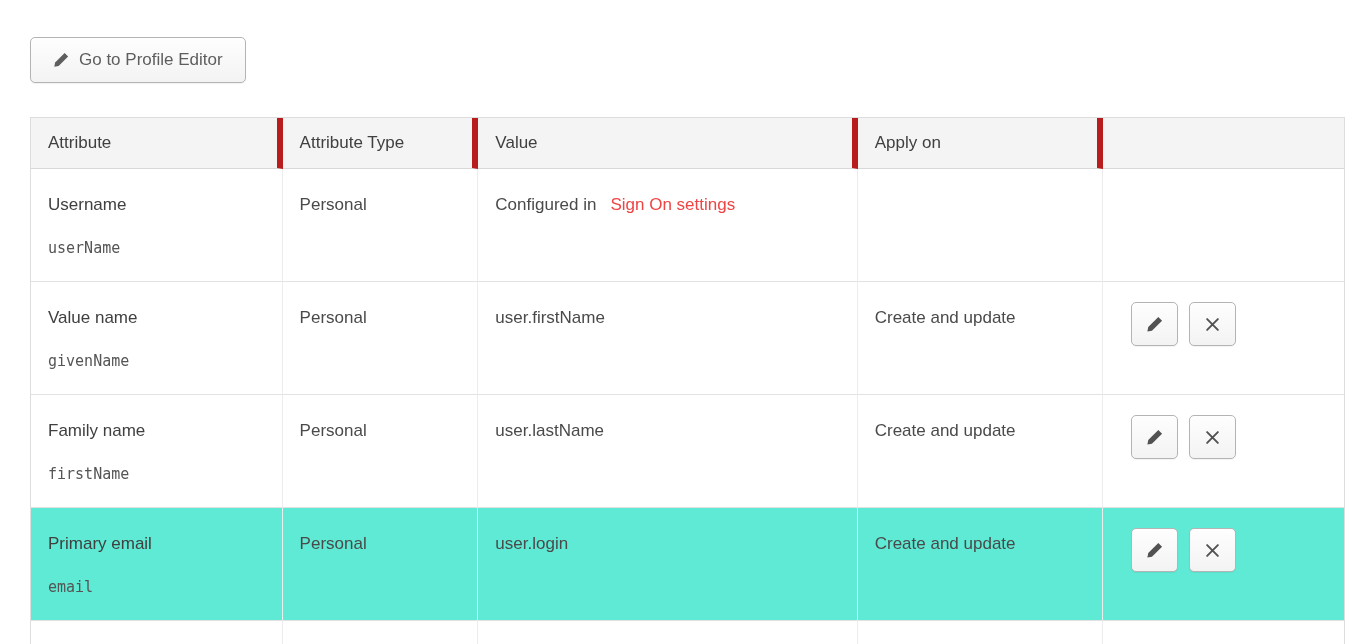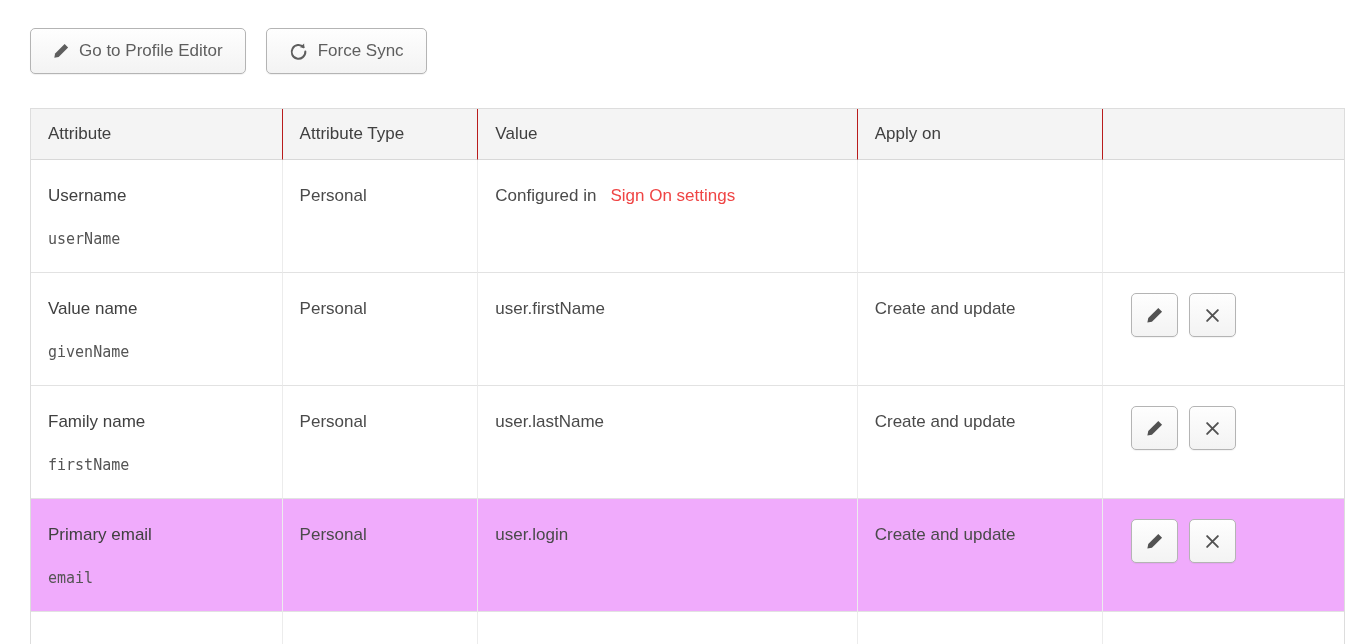--- a/index.html
+++ b/index.html
@@ -30,51 +30,52 @@
     height: 46px;
     padding: 0 22px;
     font-family: "Liberation Sans", sans-serif;
     font-size: 17px;
     color: #5e5e5e;
     background: linear-gradient(#fefefe, #f3f3f3);
     border: 1px solid #b4b4b4;
     border-radius: 5px;
     cursor: pointer;
     box-shadow: 0 1px 1px rgba(0,0,0,0.06);
+    margin-top: 9px;
   }
   .btn svg { display: block; }
 
   
   .attr-table {
     width: 1315px;
     border-collapse: separate;
     border-spacing: 0;
     border: 1px solid #dddddd;
     font-size: 17px;
   }
   .attr-table th {
     background: #f4f4f4;
     text-align: left;
     font-weight: normal;
     color: #404040;
     padding: 15px 16px 15px 17px;
     border-bottom: 1px solid #d8d8d8;
-    border-right: 1px solid #b91c1c;
+    border-right: 6px solid #b91c1c;
     height: 50px;
   }
   .attr-table th:last-child { border-right: none; }
   .attr-table td {
     vertical-align: top;
     padding: 26px 9px 24px 17px;
     border-bottom: 1px solid #e2e2e2;
     border-right: 1px solid #ececec;
     background: #ffffff;
   }
   .attr-table td:last-child { border-right: none; }
-  .attr-table tr.shaded td { background: #f0abfc; }
+  .attr-table tr.shaded td { background: #5eead4; }
   .attr-table tr.filler td {
     height: 40px;
     padding: 0;
     border-bottom: none;
   }
 
   .col-attribute { width: 252px; }
   .col-type      { width: 196px; }
   .col-value     { width: 380px; }
   .col-apply     { width: 246px; }
@@ -121,29 +122,20 @@
 
   <div class="toolbar">
     <button class="btn">
       <span>
         <svg width="16" height="16" viewBox="0 0 16 16">
           <path d="M11.6 0.9 L15.1 4.4 L5.6 13.9 L1.3 14.7 L2.1 10.4 Z" fill="#5e5e5e"></path>
         </svg>
       </span>
       <span>Go to Profile Editor</span>
     </button>
-    <button class="btn">
-      <span>
-        <svg width="19" height="19" viewBox="0 0 20 20">
-          <path d="M15.3 5.5 A 7.2 7.2 0 1 0 17.2 10" fill="none" stroke="#5e5e5e" stroke-width="2.1" stroke-linecap="round"></path>
-          <path d="M15.9 1.6 L16.2 6.4 L11.6 5.4 Z" fill="#5e5e5e"></path>
-        </svg>
-      </span>
-      <span>Force Sync</span>
-    </button>
   </div>
 
   <table class="attr-table">
     <colgroup>
       <col class="col-attribute">
         <col class="col-type">
         <col class="col-value">
         <col class="col-apply">
         <col class="col-actions">
     </colgroup>

